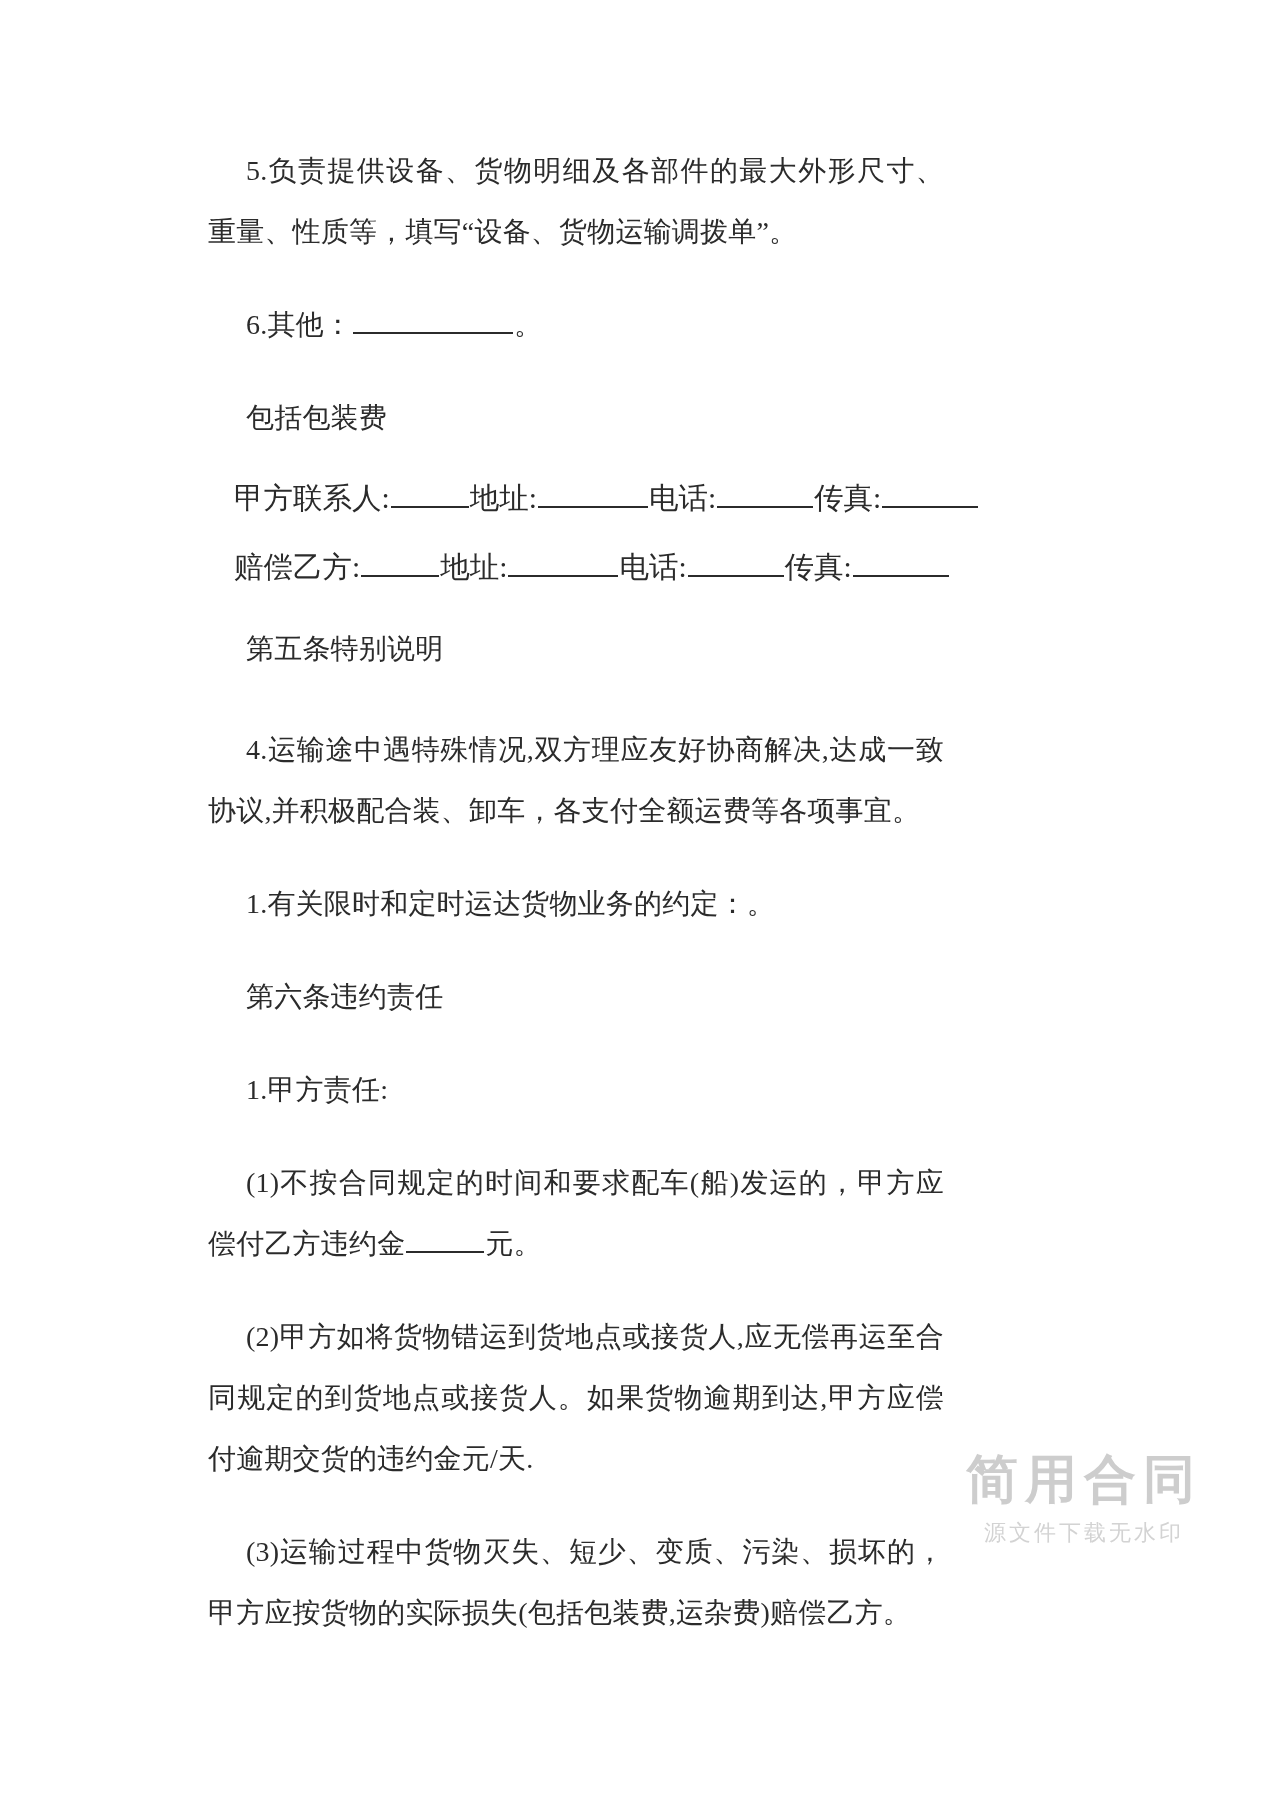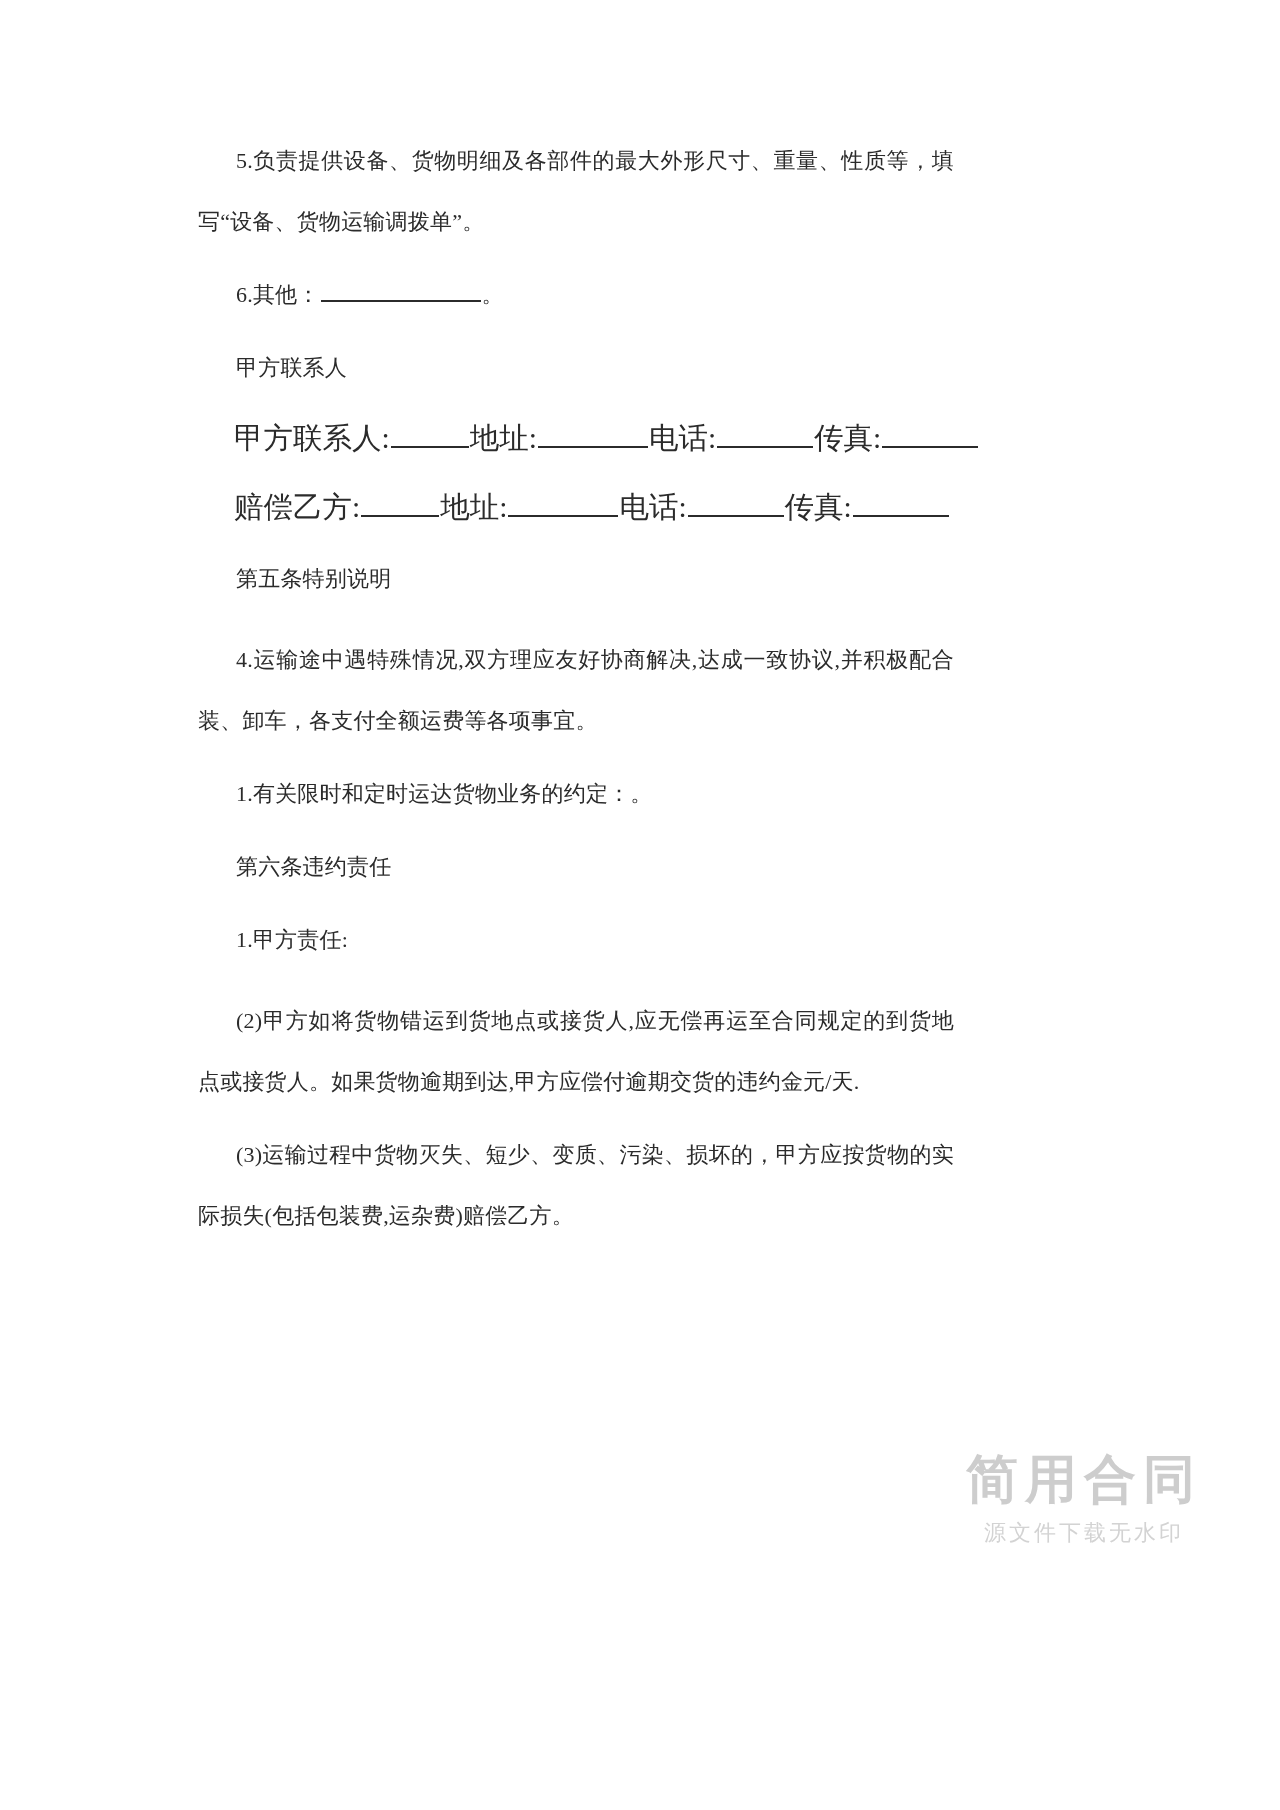--- a/index.html
+++ b/index.html
@@ -18,27 +18,27 @@
     overflow: hidden;
     box-sizing: border-box;
   }
   .content {
     position: absolute;
     left: 196px;
     top: 128px;
     width: 760px;
   }
   .para {
-    font-size: 22px;
+    font-size: 28px;
     line-height: 61px;
     color: #2b2b2b;
     letter-spacing: 0.2px;
     text-align: justify;
     text-justify: inter-character;
-    margin: 2px;
+    margin: 12px;
     font-family: "Liberation Serif", "DejaVu Serif", serif;
   }
   .para.indent {
     text-indent: 38px;
   }
   .para.heading {
     text-indent: 38px;
   }
   .spacer-sm { height: 8px; }
 
@@ -101,21 +101,21 @@
   <div class="content">
 
     <p class="para indent">5.负责提供设备、货物明细及各部件的最大外形尺寸、重量、性质等，填写“设备、货物运输调拨单”。</p>
 
     <div class="spacer-sm"></div>
 
     <p class="para indent"><span>6.其他：</span><span class="blank w-xl"></span><span>。</span></p>
 
     <div class="spacer-sm"></div>
 
-    <p class="para heading">甲方联系人</p>
+    <p class="para heading">包括包装费</p>
 
     <div class="spacer-sm"></div>
 
     <div class="contact-line"><span>甲方联系人:</span><span class="blank w-s"></span><span>地址:</span><span class="blank w-l"></span><span>电话:</span><span class="blank w-m"></span><span>传真:</span><span class="blank w-m"></span></div>
 
     <div class="spacer-sm"></div>
 
     <div class="contact-line"><span>赔偿乙方:</span><span class="blank w-s"></span><span>地址:</span><span class="blank w-l"></span><span>电话:</span><span class="blank w-m"></span><span>传真:</span><span class="blank w-m"></span></div>
 
     <div class="spacer-sm"></div>
@@ -136,20 +136,21 @@
     <div class="spacer-sm"></div>
 
     <p class="para heading">第六条违约责任</p>
 
     <div class="spacer-sm"></div>
 
     <p class="para indent">1.甲方责任:</p>
 
     <div class="spacer-sm"></div>
 
+    <p class="para indent"><span>(1)不按合同规定的时间和要求配车(船)发运的，甲方应偿付乙方违约金</span><span class="blank w-s"></span><span>元。</span></p>
 
     <div class="spacer-sm"></div>
 
     <p class="para indent">(2)甲方如将货物错运到货地点或接货人,应无偿再运至合同规定的到货地点或接货人。如果货物逾期到达,甲方应偿付逾期交货的违约金元/天.</p>
 
     <div class="spacer-sm"></div>
 
     <p class="para indent">(3)运输过程中货物灭失、短少、变质、污染、损坏的，甲方应按货物的实际损失(包括包装费,运杂费)赔偿乙方。</p>
 
   </div>

